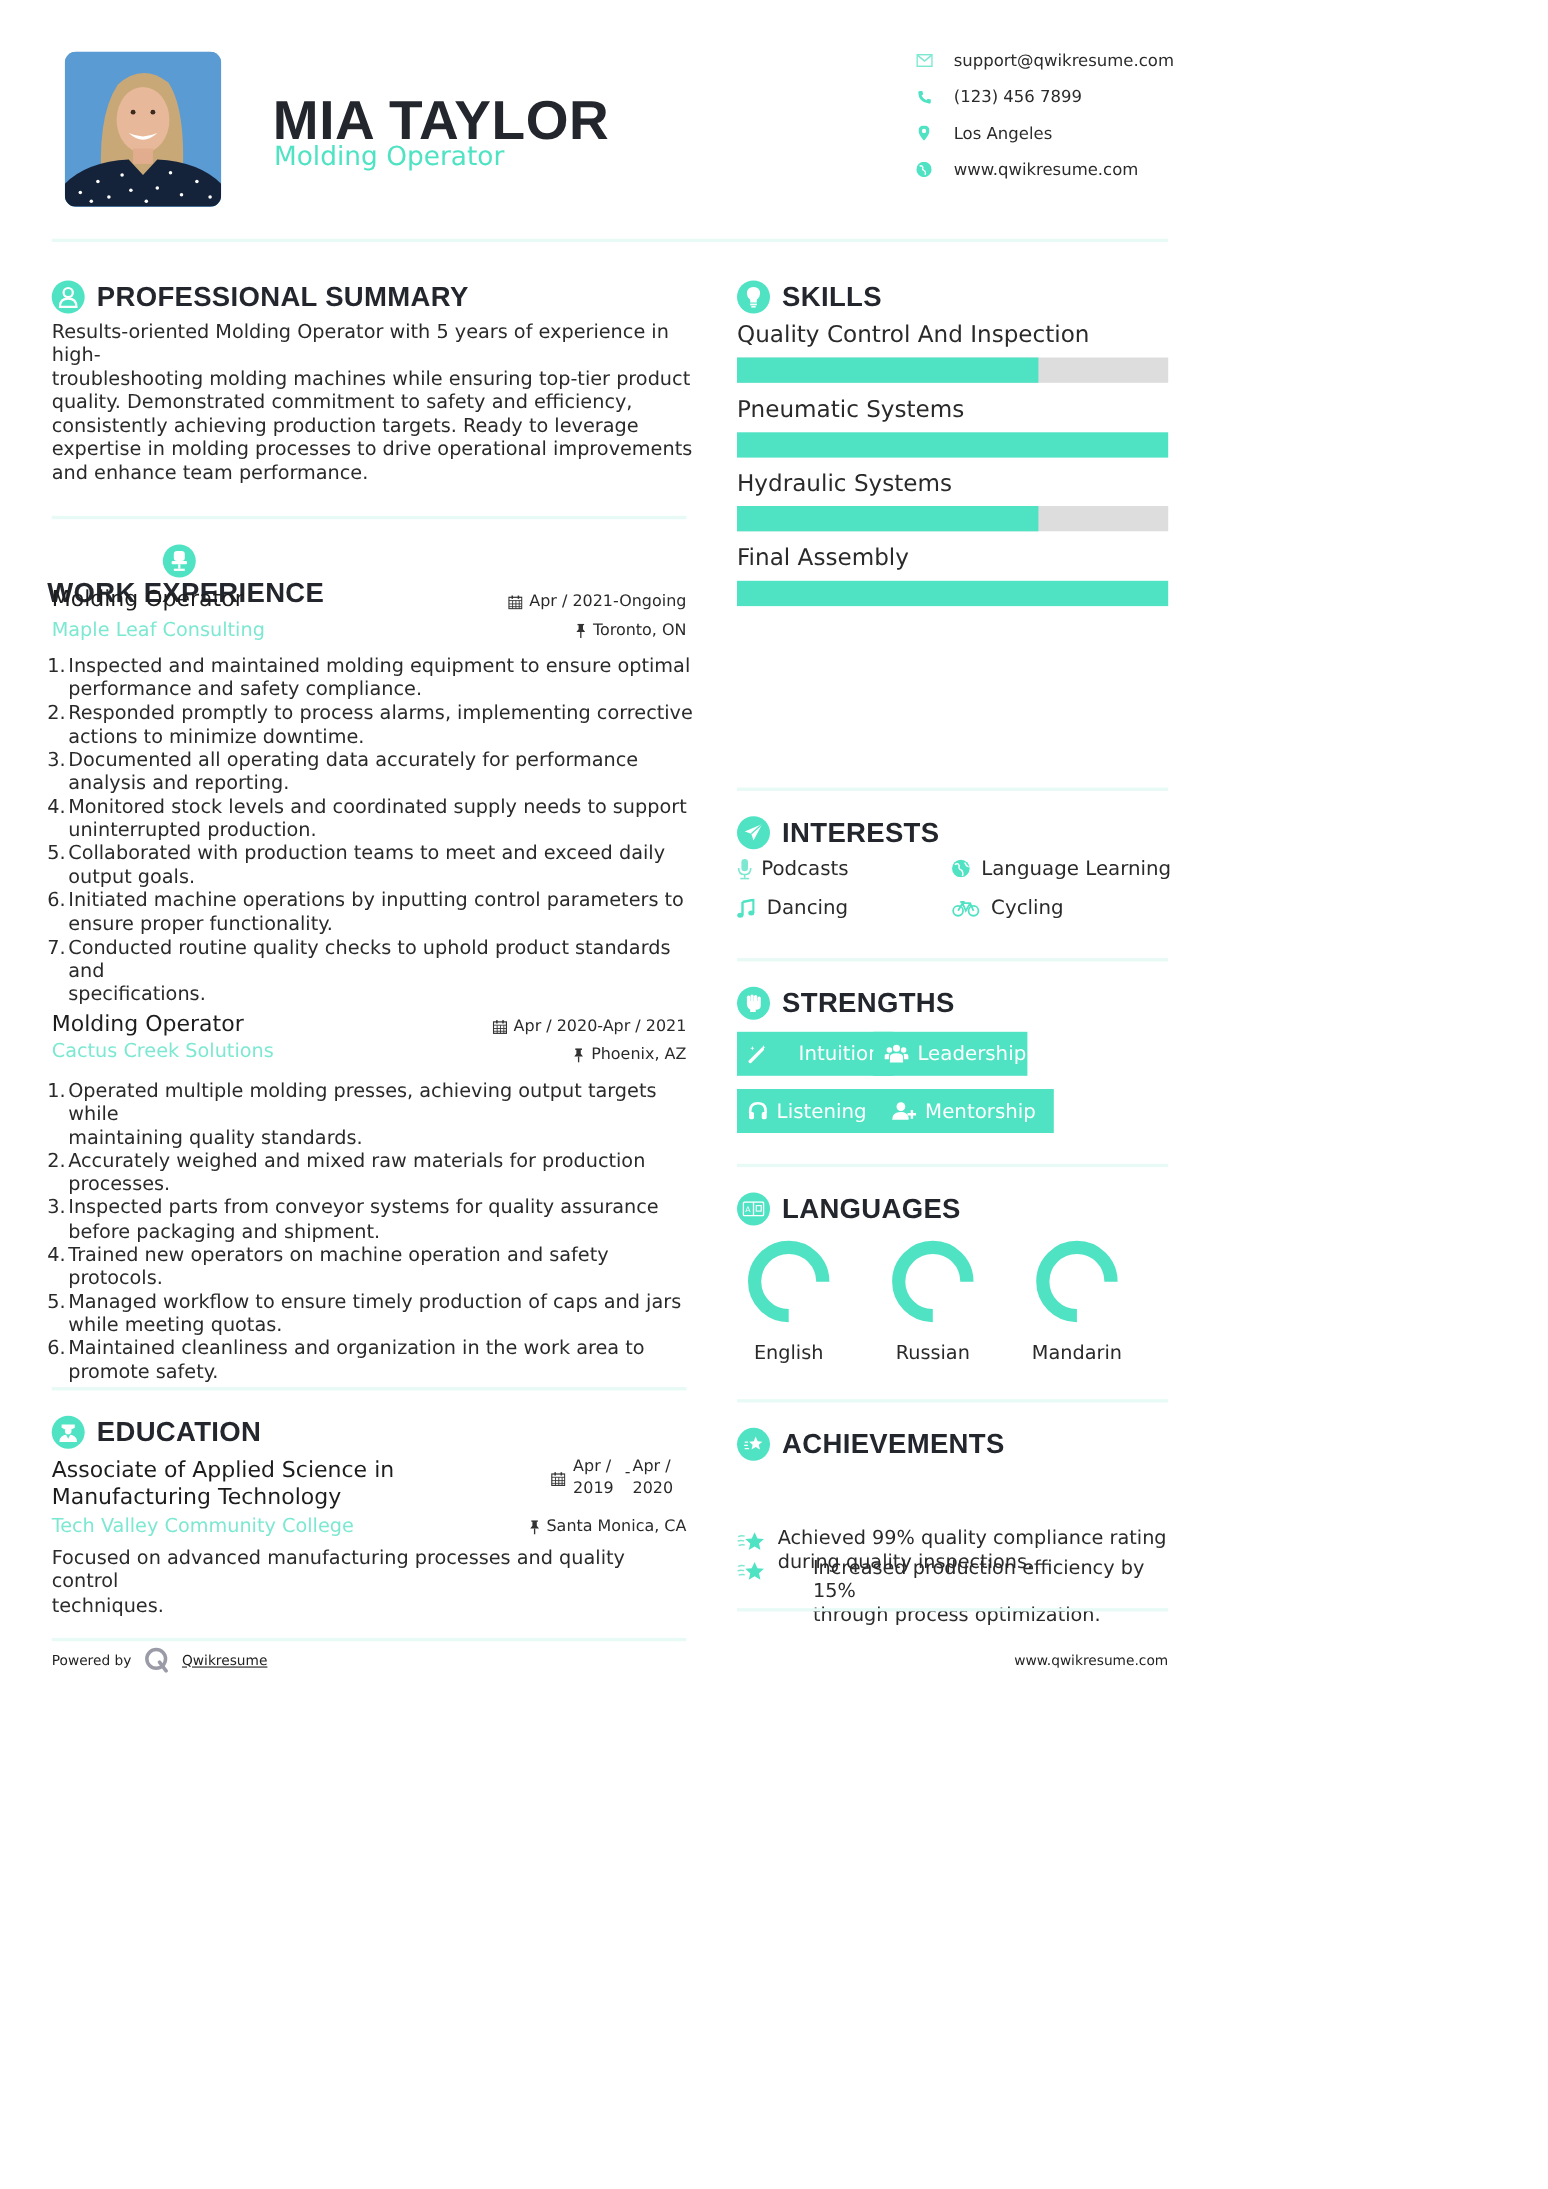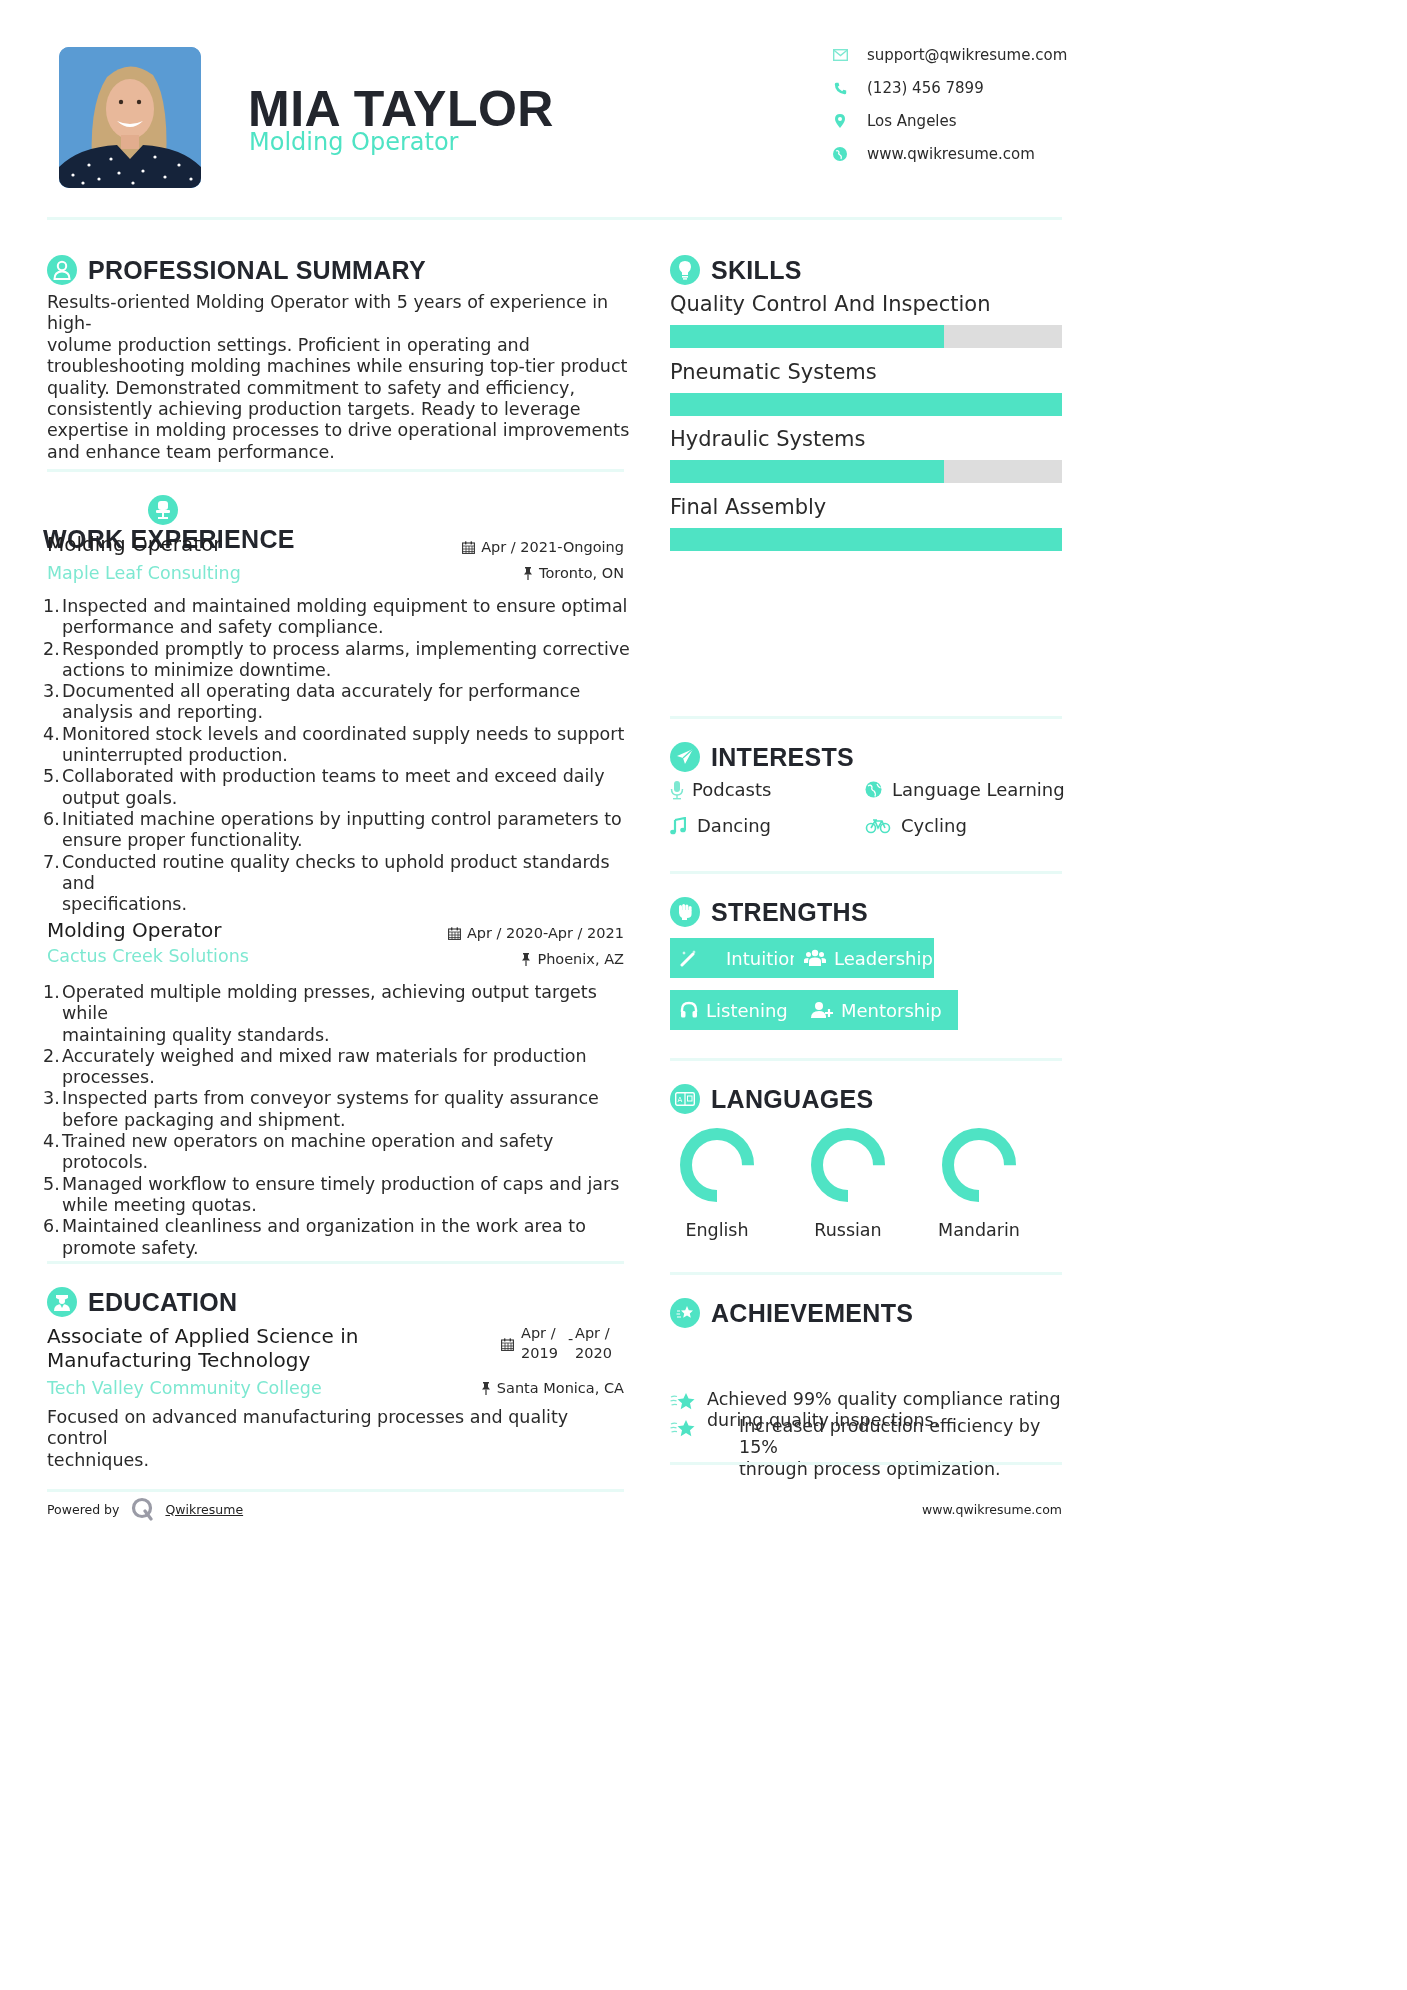--- a/index.html
+++ b/index.html
@@ -141,21 +141,20 @@
   <span class="sec-icon">
     <svg width="18" height="20" viewBox="0 0 18 20">
         <circle cx="9" cy="6" r="4.2" fill="none" stroke="#fff" stroke-width="2"></circle>
         <path d="M1.5 19 Q1.5 11.5 9 11.5 Q16.5 11.5 16.5 19 Z" fill="none" stroke="#fff" stroke-width="2"></path>
       </svg>
   </span>
   <span class="sec-title">PROFESSIONAL SUMMARY</span>
 </div>
 <div class="abs body-text" style="left:47px;top:292px;width:585px;">
   <div>Results-oriented Molding Operator with 5 years of experience in high-</div>
-  <div>volume production settings. Proficient in operating and</div>
   <div>troubleshooting molding machines while ensuring top-tier product</div>
   <div>quality. Demonstrated commitment to safety and efficiency,</div>
   <div>consistently achieving production targets. Ready to leverage</div>
   <div>expertise in molding processes to drive operational improvements</div>
   <div>and enhance team performance.</div>
 </div>
 <div class="abs hdivider" style="left:47px;top:469px;width:577px;"></div>
 
 <div class="abs sec-head" style="left:43px;top:495px;flex-direction:column;">
   <span class="sec-icon">

